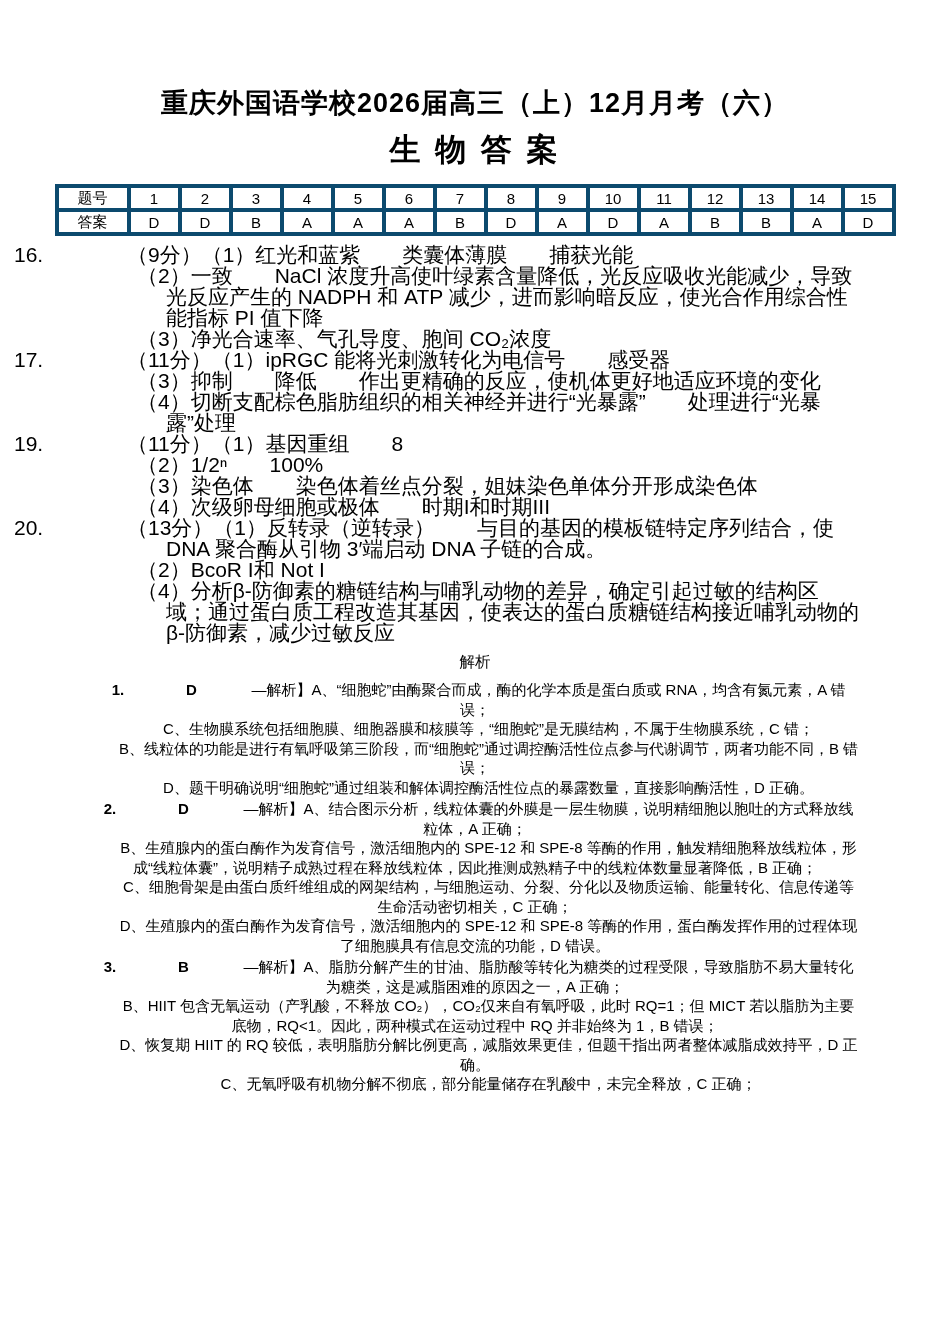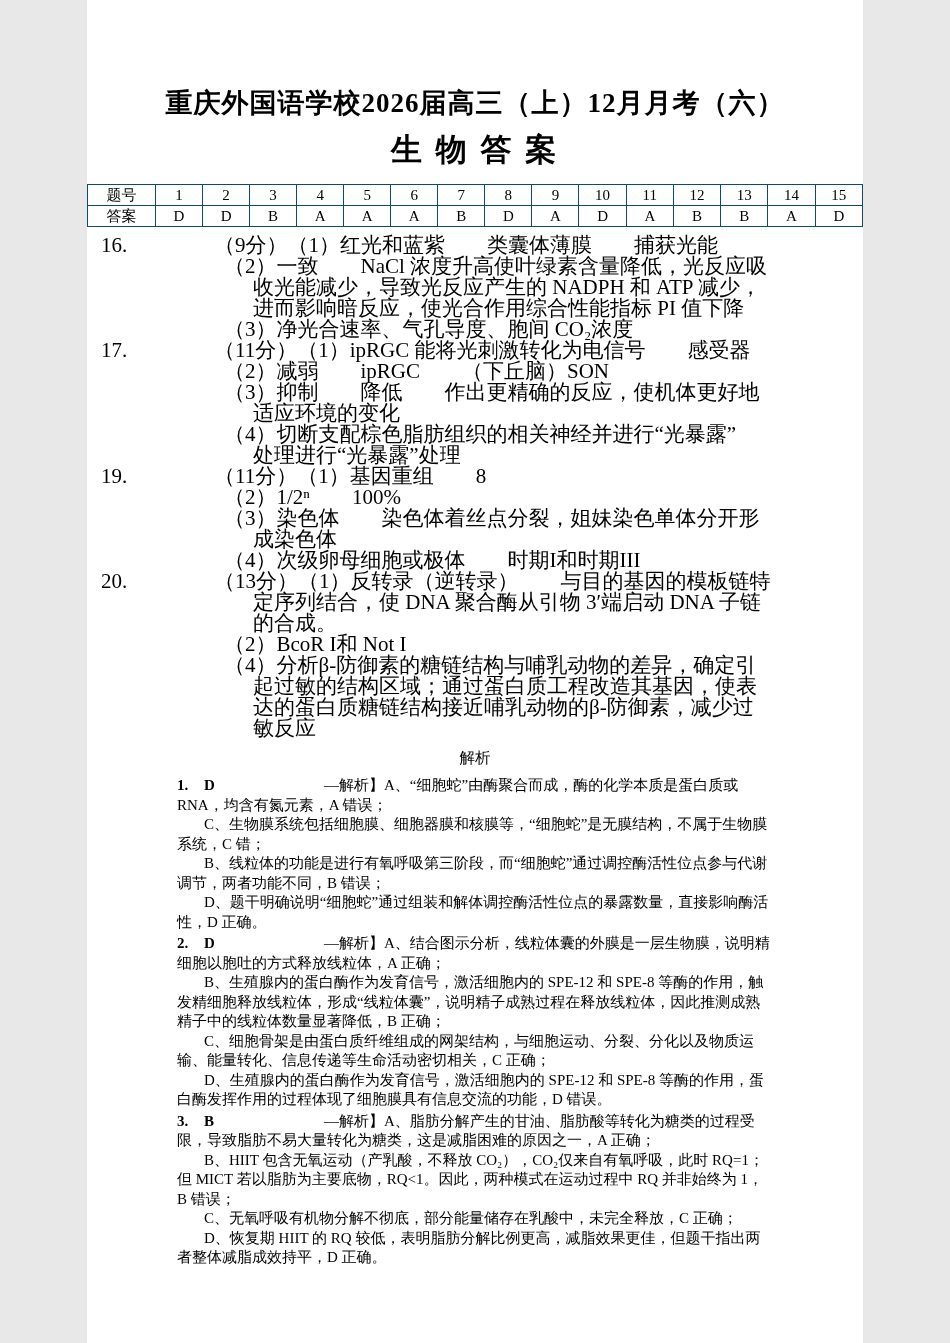--- a/index.html
+++ b/index.html
@@ -1,22 +1,22 @@
 <!DOCTYPE html>
 <html><head>
 <meta charset="utf-8">
 <style>
   html,body{margin:0;padding:0;background:#e8e8e8;}
   .page{
     position:relative;
-    width:776px;height:1343px;
+    width:950px;height:1343px;
     margin:0 auto;
     background:#ffffff;
     color:#000;
-    font-family:Liberation Serif, serif;
+    font-family:Liberation Sans, sans-serif;
     overflow:hidden;
   }
   .title{
     padding-top:88px;
     text-align:center;
     font-size:27px;
     font-weight:bold;
     line-height:1.15;
     letter-spacing:1px;
   }
@@ -25,21 +25,21 @@
     text-align:center;
     font-size:31px;
     font-weight:bold;
     letter-spacing:3px;
   }
   table.answer-table{
     border-collapse:collapse;
     margin:13px auto 6px auto;
   }
   table.answer-table td{
-    border:1px solid #0c4a6e;
+    border:4px solid #0c4a6e;
     width:31px;
     height:20px;
     text-align:center;
     vertical-align:middle;
     font-size:15px;
     padding:0 8px;
     white-space:nowrap;
   }
   table.answer-table td.label{width:52px;}
   .content{padding:2px 90px 0 90px;}
@@ -51,21 +51,21 @@
     font-size:21px;
     line-height:21px;
   }
   .qline.first{text-indent:-76px;}
   .qnum{display:inline-block;width:37px;}
   .analysis-header{
     text-align:center;
     font-size:15.5px;
     margin:9px 0 7px 0;
   }
-  .aitem{margin:0 0 2px 0;}
+  .aitem{margin:0 0 2px 0;text-align:center;}
   .aline{
     margin:0;
     font-size:15px;
     line-height:19.5px;
   }
   .anum{display:inline-block;width:27px;font-weight:bold;}
   .aans{display:inline-block;width:120px;font-weight:bold;}
   .apara{text-indent:27px;}
   .footer{
     position:absolute;
@@ -126,21 +126,20 @@
 
   <div class="content">
     <div id="answers-section">
         <div class="qblock">
           <p class="qline first"><span class="qnum">16.</span><span>（9分）（1）红光和蓝紫　　类囊体薄膜　　捕获光能</span></p>
           <p class="qline sub">（2）一致　　NaCl 浓度升高使叶绿素含量降低，光反应吸收光能减少，导致光反应产生的 NADPH 和 ATP 减少，进而影响暗反应，使光合作用综合性能指标 PI 值下降</p>
           <p class="qline sub">（3）净光合速率、气孔导度、胞间 CO₂浓度</p>
         </div>
         <div class="qblock">
           <p class="qline first"><span class="qnum">17.</span><span>（11分）（1）ipRGC 能将光刺激转化为电信号　　感受器</span></p>
-          <p class="qline sub">（2）减弱　　ipRGC　　（下丘脑）SON</p>
           <p class="qline sub">（3）抑制　　降低　　作出更精确的反应，使机体更好地适应环境的变化</p>
           <p class="qline sub">（4）切断支配棕色脂肪组织的相关神经并进行“光暴露”　　处理进行“光暴露”处理</p>
         </div>
         <div class="qblock">
           <p class="qline first"><span class="qnum">19.</span><span>（11分）（1）基因重组　　8</span></p>
           <p class="qline sub">（2）1/2ⁿ　　100%</p>
           <p class="qline sub">（3）染色体　　染色体着丝点分裂，姐妹染色单体分开形成染色体</p>
           <p class="qline sub">（4）次级卵母细胞或极体　　时期I和时期III</p>
         </div>
         <div class="qblock">
@@ -159,21 +158,21 @@
         </div>
         <div class="aitem">
           <p class="aline first"><span class="anum">2.</span><span class="aans">D</span><span class="atag">—解析】</span><span>A、结合图示分析，线粒体囊的外膜是一层生物膜，说明精细胞以胞吐的方式释放线粒体，A 正确；</span></p>
           <p class="aline apara">B、生殖腺内的蛋白酶作为发育信号，激活细胞内的 SPE-12 和 SPE-8 等酶的作用，触发精细胞释放线粒体，形成“线粒体囊”，说明精子成熟过程在释放线粒体，因此推测成熟精子中的线粒体数量显著降低，B 正确；</p>
           <p class="aline apara">C、细胞骨架是由蛋白质纤维组成的网架结构，与细胞运动、分裂、分化以及物质运输、能量转化、信息传递等生命活动密切相关，C 正确；</p>
           <p class="aline apara">D、生殖腺内的蛋白酶作为发育信号，激活细胞内的 SPE-12 和 SPE-8 等酶的作用，蛋白酶发挥作用的过程体现了细胞膜具有信息交流的功能，D 错误。</p>
         </div>
         <div class="aitem">
           <p class="aline first"><span class="anum">3.</span><span class="aans">B</span><span class="atag">—解析】</span><span>A、脂肪分解产生的甘油、脂肪酸等转化为糖类的过程受限，导致脂肪不易大量转化为糖类，这是减脂困难的原因之一，A 正确；</span></p>
           <p class="aline apara">B、HIIT 包含无氧运动（产乳酸，不释放 CO₂），CO₂仅来自有氧呼吸，此时 RQ=1；但 MICT 若以脂肪为主要底物，RQ&lt;1。因此，两种模式在运动过程中 RQ 并非始终为 1，B 错误；</p>
+          <p class="aline apara">D、恢复期 HIIT 的 RQ 较低，表明脂肪分解比例更高，减脂效果更佳，但题干指出两者整体减脂成效持平，D 正确。</p>
           <p class="aline apara">C、无氧呼吸有机物分解不彻底，部分能量储存在乳酸中，未完全释放，C 正确；</p>
-          <p class="aline apara">D、恢复期 HIIT 的 RQ 较低，表明脂肪分解比例更高，减脂效果更佳，但题干指出两者整体减脂成效持平，D 正确。</p>
         </div>
       </div>
   </div>
 
   <div class="footer">第 1 页 共 4 页</div>
 
 </div>
 
 </body></html>

